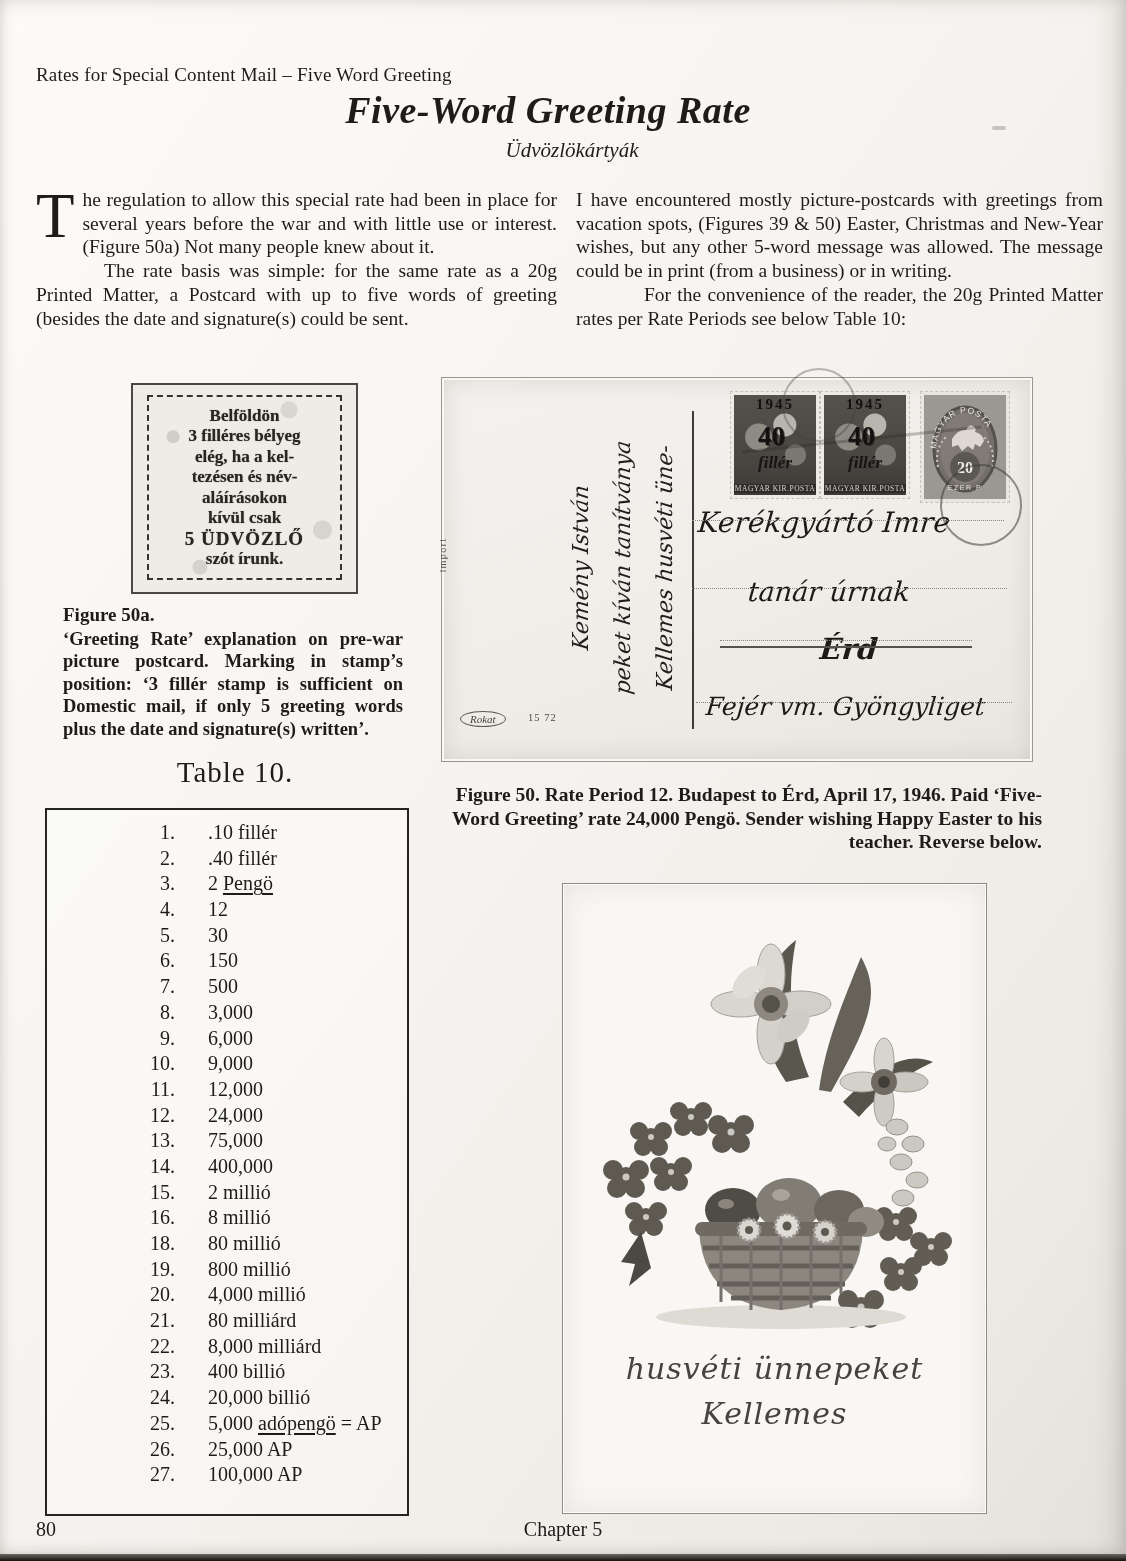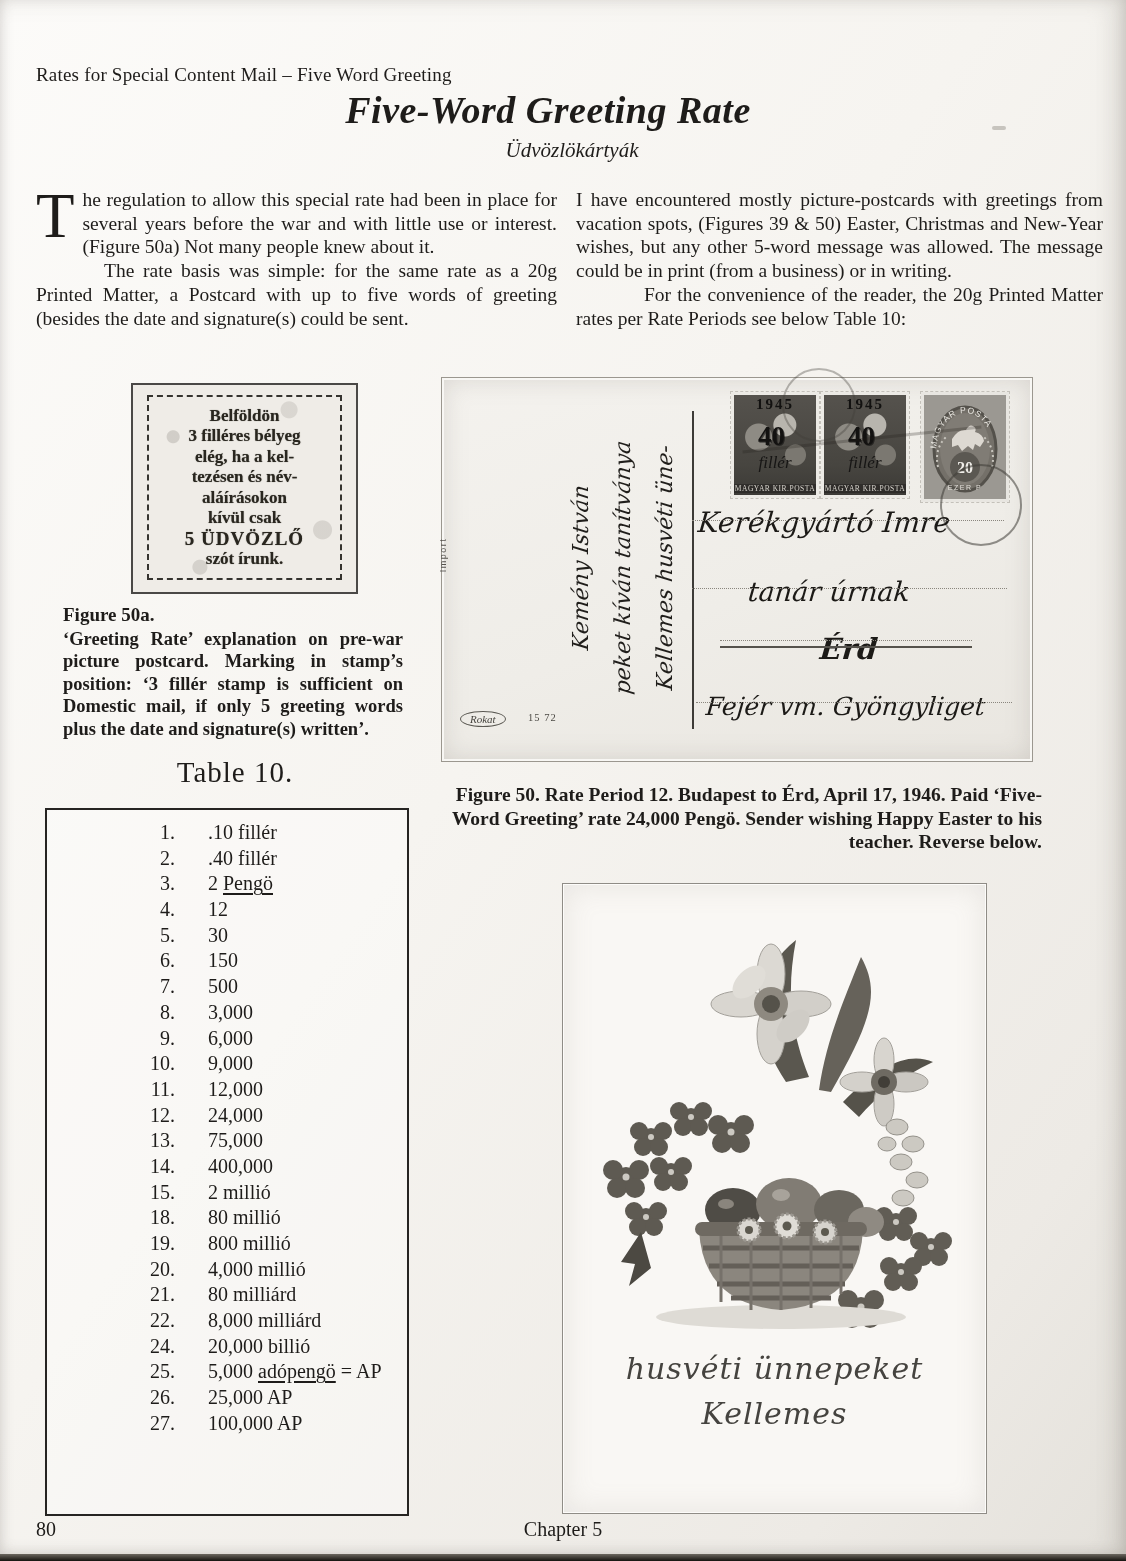--- a/index.html
+++ b/index.html
@@ -71,21 +71,21 @@
   .stamp{position:absolute;top:14px;border:3px solid #eceae5;outline:1.5px dashed #c4c1ba;box-sizing:border-box;}
   .stampA{left:289px;width:88px;height:106px;}
   .stampB{left:379px;width:88px;height:106px;}
   .stamp-dark{background:
      radial-gradient(circle at 62% 30%,#b8b5ae 0 11px,transparent 12px),
      radial-gradient(circle at 30% 42%,#8e8b84 0 13px,transparent 14px),
      radial-gradient(circle at 75% 60%,#7b7871 0 10px,transparent 11px),
      linear-gradient(#55524d,#474540 70%,#3c3a36);}
   .op-year{position:absolute;top:1px;left:0;right:0;text-align:center;font-weight:bold;font-size:15px;color:#121110;letter-spacing:2px;}
   .op-val{position:absolute;top:26px;left:0;right:7px;text-align:center;font-weight:bold;font-size:27px;color:#131211;text-shadow:1px 1px 0 rgba(0,0,0,.5);}
-  .op-unit{position:absolute;top:58px;left:0;right:0;text-align:center;font-weight:normal;font-style:italic;font-size:17px;color:#161514;}
+  .op-unit{position:absolute;top:58px;left:0;right:0;text-align:center;font-weight:bold;font-style:italic;font-size:17px;color:#161514;}
   .op-base{position:absolute;bottom:2px;left:0;right:0;text-align:center;font-size:7.5px;color:#d8d5ce;letter-spacing:.5px;background:rgba(20,18,16,.35);}
   .stampC{left:479px;width:88px;height:110px;padding:0;border:3px solid #e8e6e1;}
   .postmark{position:absolute;border:2px solid rgba(62,60,55,.55);border-radius:50%;}
   .pm1{left:498px;top:86px;width:78px;height:78px;}
   .pm2{left:340px;top:-10px;width:70px;height:70px;border-color:rgba(62,60,55,.35);}
   .cancel{position:absolute;left:300px;top:60px;width:240px;height:3px;background:rgba(30,28,25,.25);transform:rotate(-6deg);}
 
   .fig50-cap{position:absolute;left:450px;top:783px;width:592px;text-align:right;font-weight:bold;font-size:19.5px;line-height:23.5px;}
 
   
@@ -191,38 +191,46 @@
         </div>
         <div class="trow">
           <div class="tnum">14.</div>
           <div class="tval"><span>400,000</span></div>
         </div>
         <div class="trow">
           <div class="tnum">15.</div>
           <div class="tval"><span>2 millió</span></div>
         </div>
         <div class="trow">
+          <div class="tnum">16.</div>
+          <div class="tval"><span>8 millió</span></div>
+        </div>
+        <div class="trow">
           <div class="tnum">18.</div>
           <div class="tval"><span>80 millió</span></div>
         </div>
         <div class="trow">
           <div class="tnum">19.</div>
           <div class="tval"><span>800 millió</span></div>
         </div>
         <div class="trow">
           <div class="tnum">20.</div>
           <div class="tval"><span>4,000 millió</span></div>
         </div>
         <div class="trow">
           <div class="tnum">21.</div>
           <div class="tval"><span>80 milliárd</span></div>
         </div>
         <div class="trow">
           <div class="tnum">22.</div>
           <div class="tval"><span>8,000 milliárd</span></div>
+        </div>
+        <div class="trow">
+          <div class="tnum">23.</div>
+          <div class="tval"><span>400 billió</span></div>
         </div>
         <div class="trow">
           <div class="tnum">24.</div>
           <div class="tval"><span>20,000 billió</span></div>
         </div>
         <div class="trow">
           <div class="tnum">25.</div>
           <div class="tval"><span>5,000 </span><span class="tu">adópengö</span><span> = AP</span></div>
         </div>
         <div class="trow">

